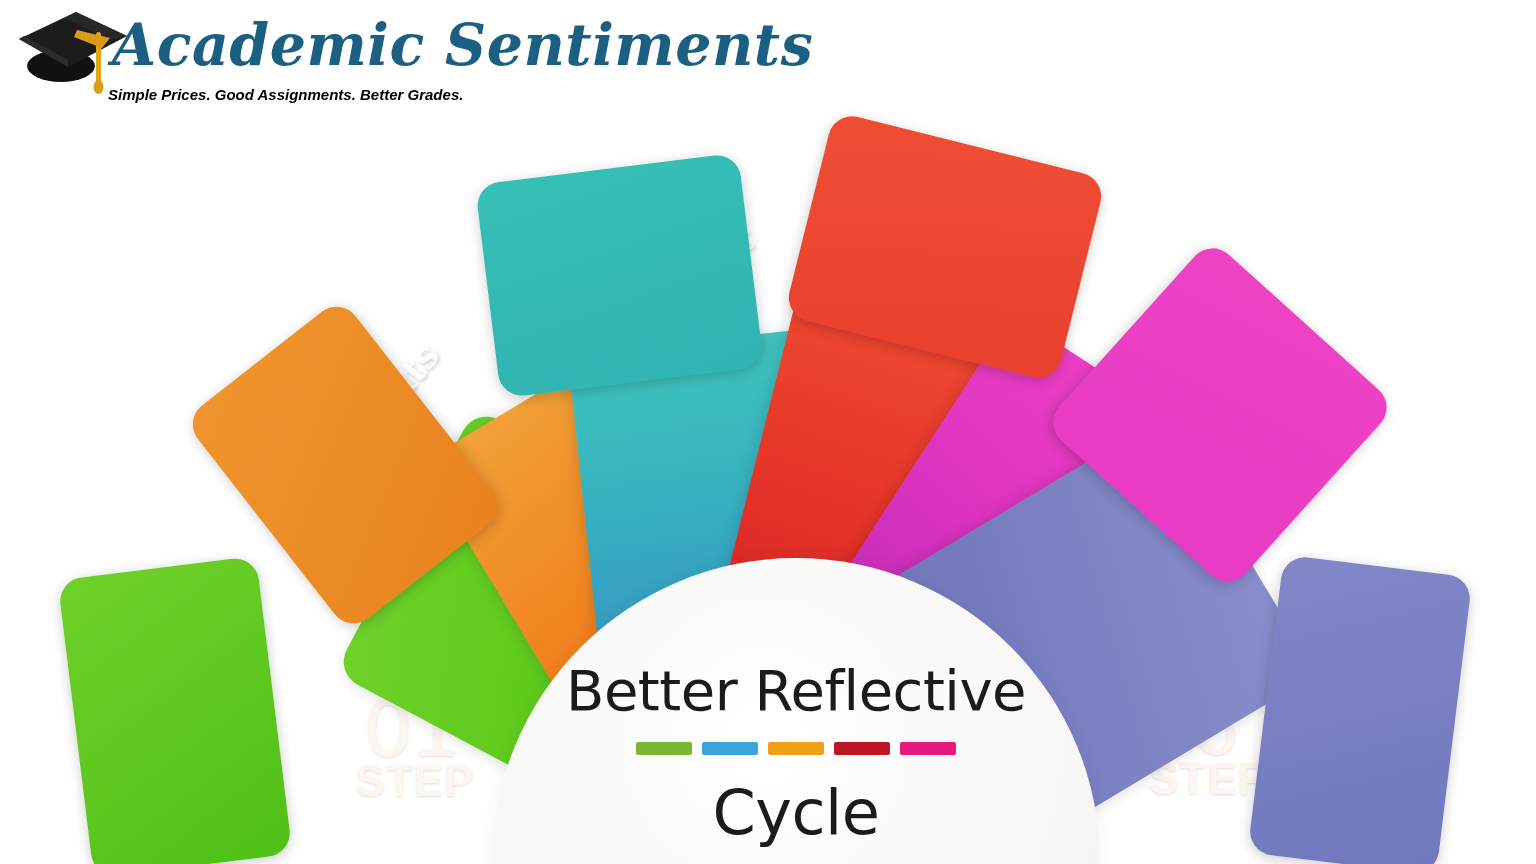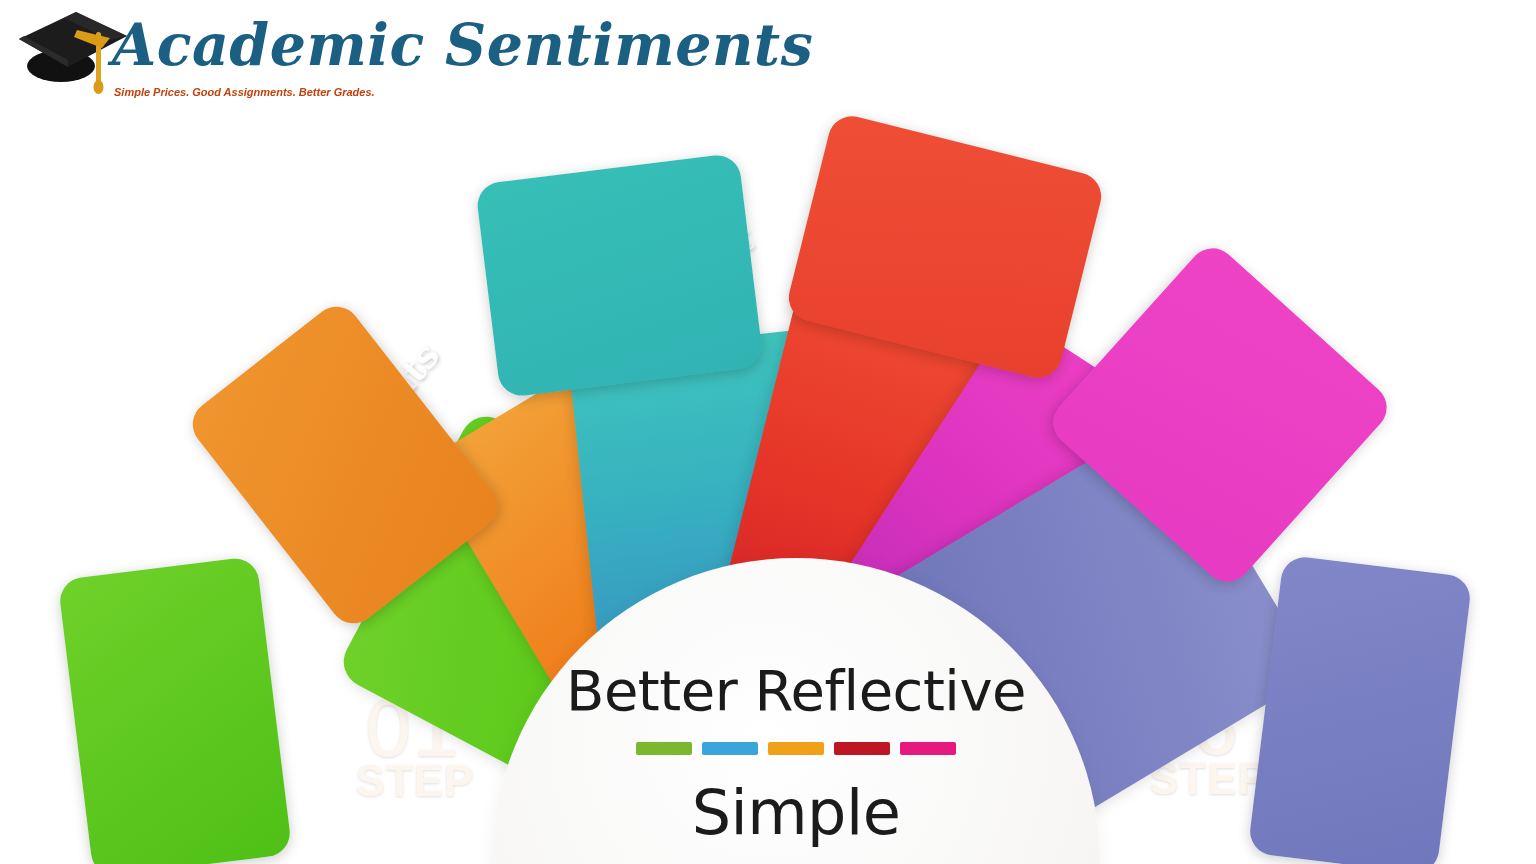--- a/index.html
+++ b/index.html
@@ -24,26 +24,26 @@
     font-family:"DejaVu Serif", serif;
     font-size:57px;
     font-weight:700;
     font-style:italic;
     letter-spacing:0.5px;
     color:#1b5f83;
     white-space:nowrap;
     line-height:1;
   }
   #logo-tagline{
-    position:absolute;left:114px;top:86px;
+    position:absolute;left:108px;top:86px;
     font-family:"Liberation Sans", sans-serif;
-    font-size:11px;
+    font-size:15px;
     font-weight:700;
     font-style:italic;
-    color:#c2410c;
+    color:#000000;
     white-space:nowrap;
   }
 
   
   #stage{
     position:absolute;left:0;top:0;width:1536px;height:864px;
   }
 
   
   .num-card{
@@ -217,21 +217,21 @@
 
   <div id="hub">
     <div id="hub-title">Better Reflective</div>
     <div id="hub-rule">
       <span class="rule-dash" style="background:#7CB82F"></span>
       <span class="rule-dash" style="background:#3BA4DB"></span>
       <span class="rule-dash" style="background:#F0A119"></span>
       <span class="rule-dash" style="background:#BE1622"></span>
       <span class="rule-dash" style="background:#E6197E"></span>
     </div>
-    <div id="hub-sub">Simple</div>
+    <div id="hub-sub">Cycle</div>
   </div>
 
 </div>
 
 <div id="logo-area">
   <svg id="cap-icon" viewBox="0 0 120 92">
     <ellipse cx="47" cy="58" rx="34" ry="16" fill="#111111"></ellipse>
     <path d="M5 31 L62 4 L113 28 L54 59 Z" fill="#1c1c1c"></path>
     <path d="M5 31 L54 59 L54 52 L10 28 Z" fill="#2b2b2b"></path>
     <path d="M62 4 L113 28 L96 32 L50 10 Z" fill="#2a2a2a" opacity="0.85"></path>

